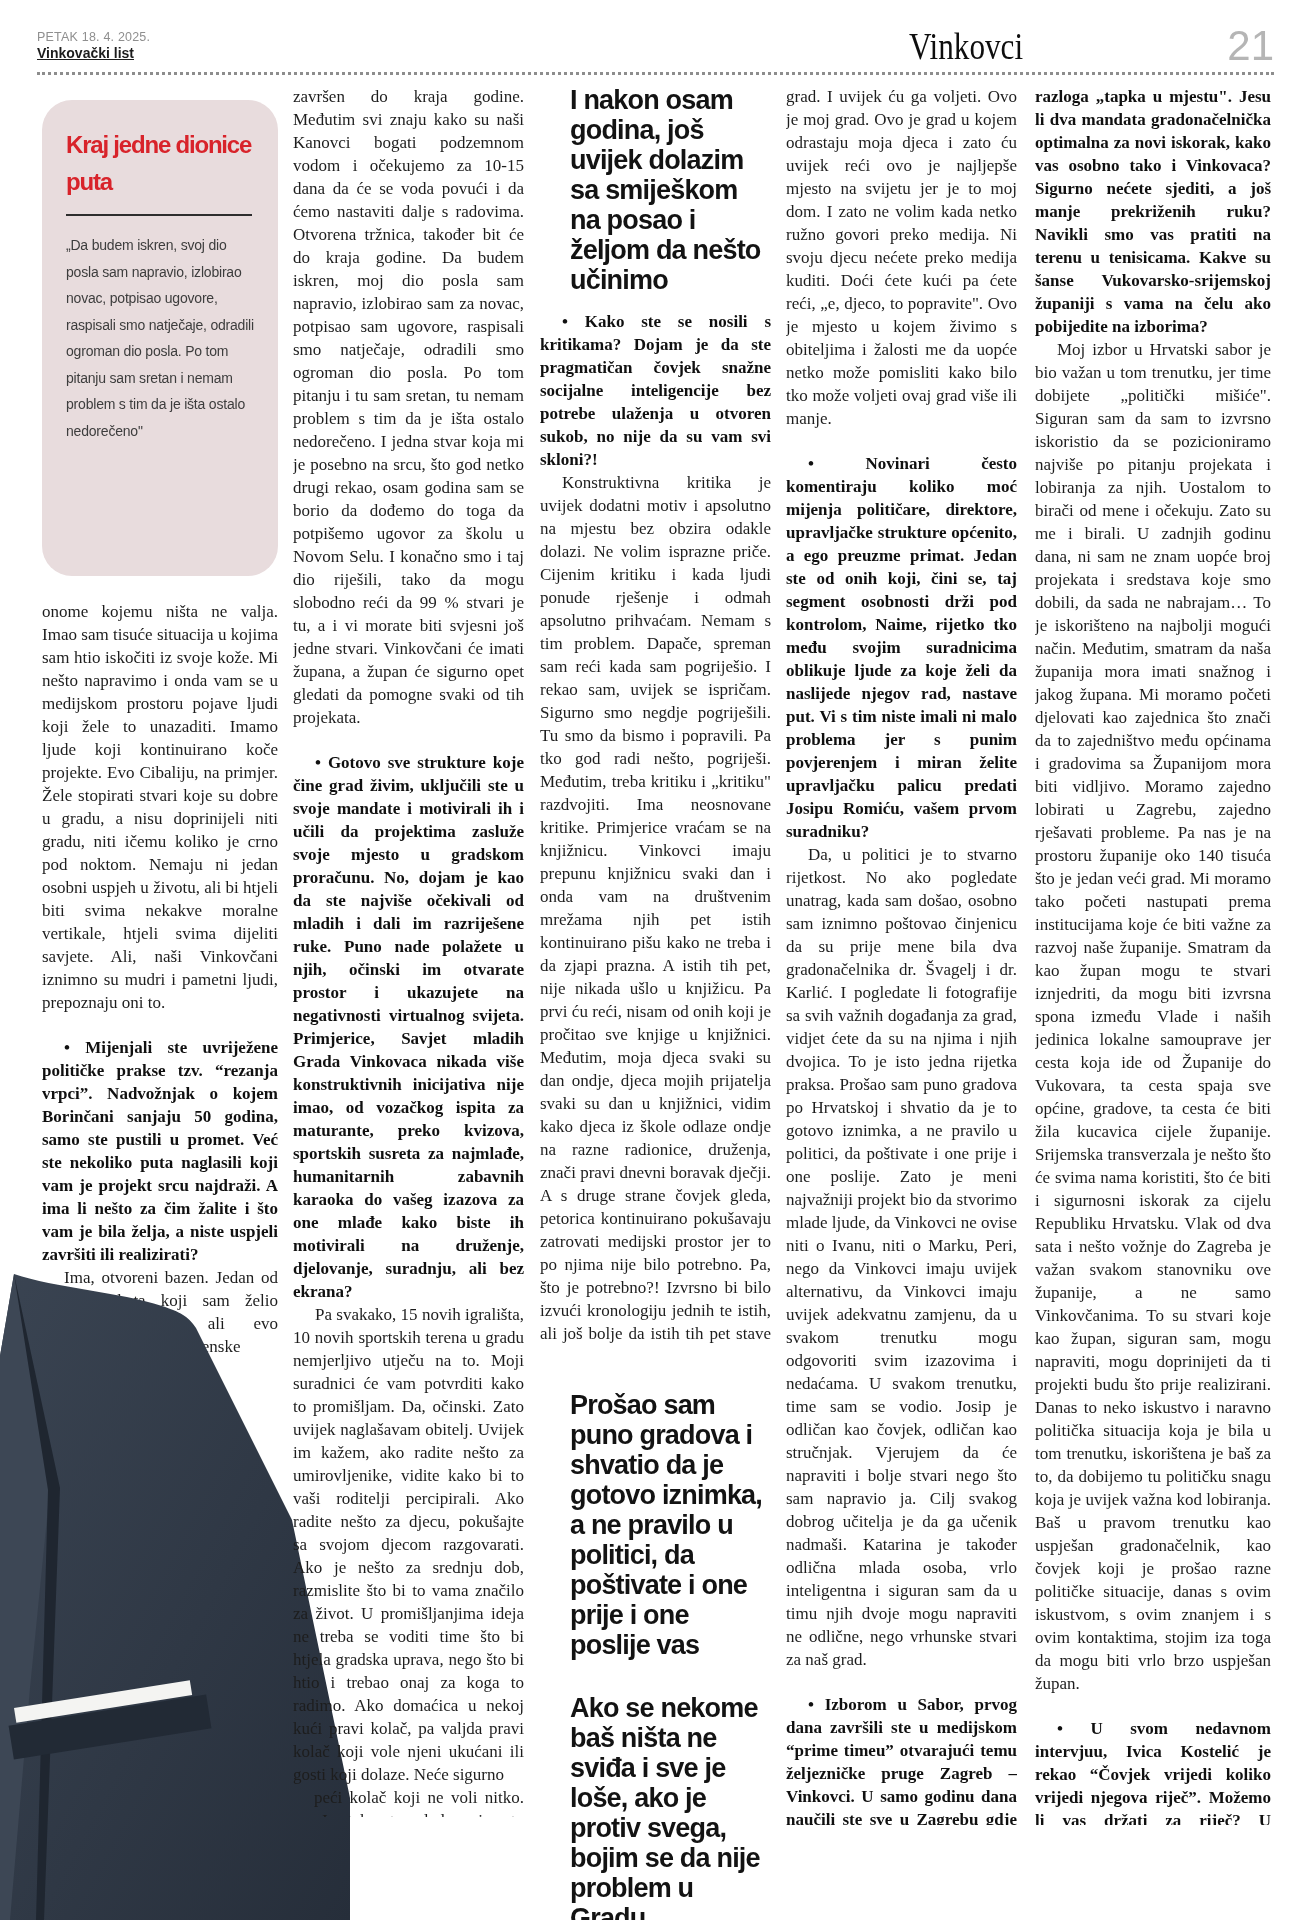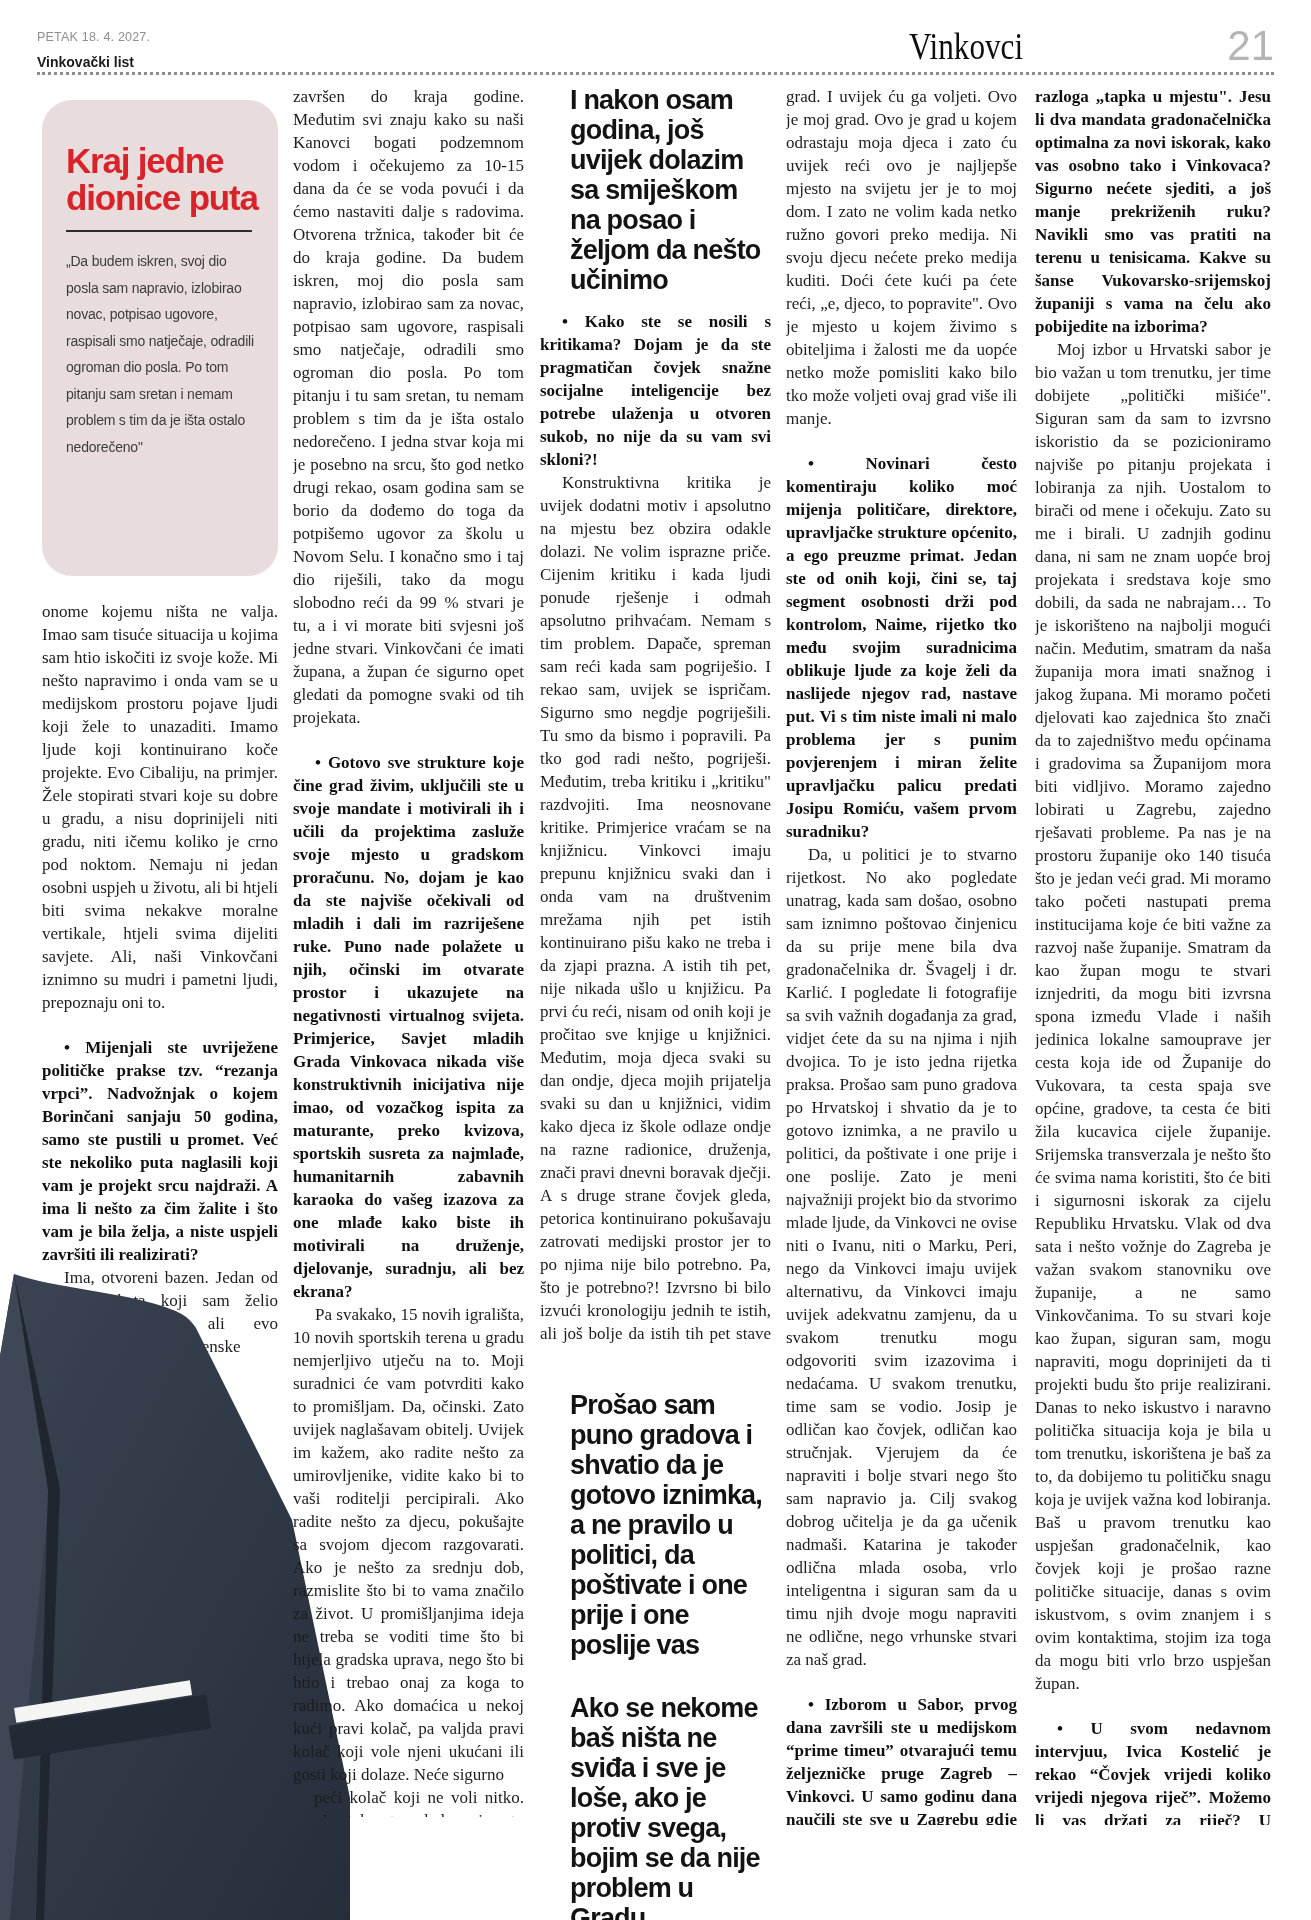--- a/index.html
+++ b/index.html
@@ -1,34 +1,34 @@
 <!DOCTYPE html>
 <html><head>
 <meta charset="utf-8">
 <style>
   html,body{margin:0;padding:0;background:#ffffff;}
   .page{position:relative;width:1311px;height:1920px;background:#fff;overflow:hidden;
         font-family:"Liberation Serif",serif;color:#1d1d1d;}
   
   .hdr-date{position:absolute;left:37px;top:30px;font-family:"Liberation Sans",sans-serif;
             font-size:12.5px;color:#8f8f8f;letter-spacing:.2px;}
-  .hdr-pub{position:absolute;left:37px;top:54px;font-family:"Liberation Sans",sans-serif;
-           font-size:14px;font-weight:bold;color:#1c1c1c;}
+  .hdr-pub{position:absolute;left:37px;top:45px;font-family:"Liberation Sans",sans-serif;
+           font-size:14px;font-weight:bold;color:#1c1c1c;text-decoration:underline;}
   .hdr-section{position:absolute;left:866px;top:24px;width:200px;text-align:center;
                font-family:"Liberation Serif",serif;font-size:38px;color:#0e0e0e;
                transform:scaleX(.82);transform-origin:center;}
   .hdr-num{position:absolute;right:37px;top:22px;font-family:"Liberation Sans",sans-serif;
            font-size:42px;color:#b5b5b5;text-align:right;}
   .hdr-rule{position:absolute;left:37px;top:72px;width:1237px;height:0;
             border-top:3px dotted #8d8d8d;}
   
   .feature{position:absolute;left:42px;top:100px;width:236px;height:476px;background:#e8dcdd;
            border-radius:30px;box-sizing:border-box;padding:26px 16px 0 24px;}
   .feature-headline{color:#d8232a;font-family:"Liberation Sans",sans-serif;font-weight:bold;
-                    font-size:35px;line-height:37px;letter-spacing:-1.2px;margin:16px 0 14px 0;}
+                    font-size:24px;line-height:37px;letter-spacing:-1.2px;margin:0 0 14px 0;}
   .feature-rule{border:none;border-top:2px solid #2d2d2d;width:186px;margin:0 0 16px 0;}
   .feature-quote{font-family:"Liberation Sans",sans-serif;font-size:14px;line-height:26.5px;
                  color:#3d3d3d;letter-spacing:-0.2px;}
   
   .col{position:absolute;text-align:justify;font-size:17px;line-height:23px;overflow:hidden;}
   .col p{margin:0;}
   .col p.q{font-weight:bold;color:#101010;text-indent:22px;margin-top:22px;}
   .col p.ans{text-indent:22px;}
   .col p.cont{text-indent:0;}
   .c1{left:42px;top:600px;width:236px;height:752px;}
@@ -51,21 +51,21 @@
   .pq3{left:540px;top:1693px;width:231px;}
   
   .photo{position:absolute;left:0;top:1258px;width:350px;height:662px;}
   .photo svg{display:block;}
 </style>
 </head>
 <body>
 
 <div class="page">
 
-  <div class="hdr-date">PETAK 18. 4. 2027.</div>
+  <div class="hdr-date">PETAK 18. 4. 2025.</div>
   <div class="hdr-pub">Vinkovački list</div>
   <div class="hdr-section">Vinkovci</div>
   <div class="hdr-num">21</div>
   <div class="hdr-rule"></div>
 
   <div class="feature">
     <h1 class="feature-headline">Kraj jedne dionice puta</h1>
     <hr class="feature-rule">
     <div class="feature-quote">„Da budem iskren, svoj dio posla sam napravio, izlobirao novac, potpisao ugovore, raspisali smo natječaje, odradili ogroman dio posla. Po tom pitanju sam sretan i nemam problem s tim da je išta ostalo nedorečeno"</div>
   </div>

